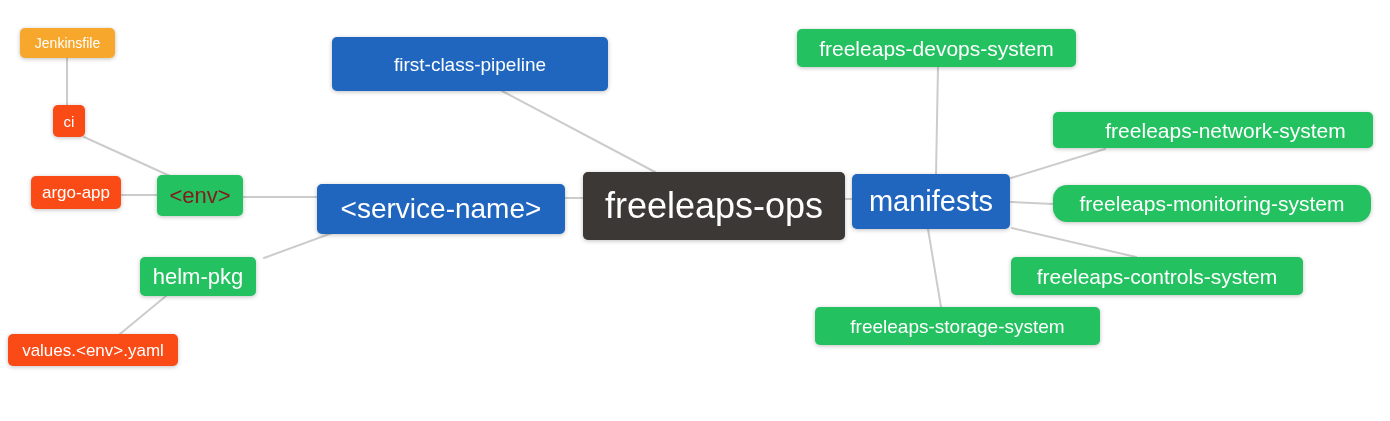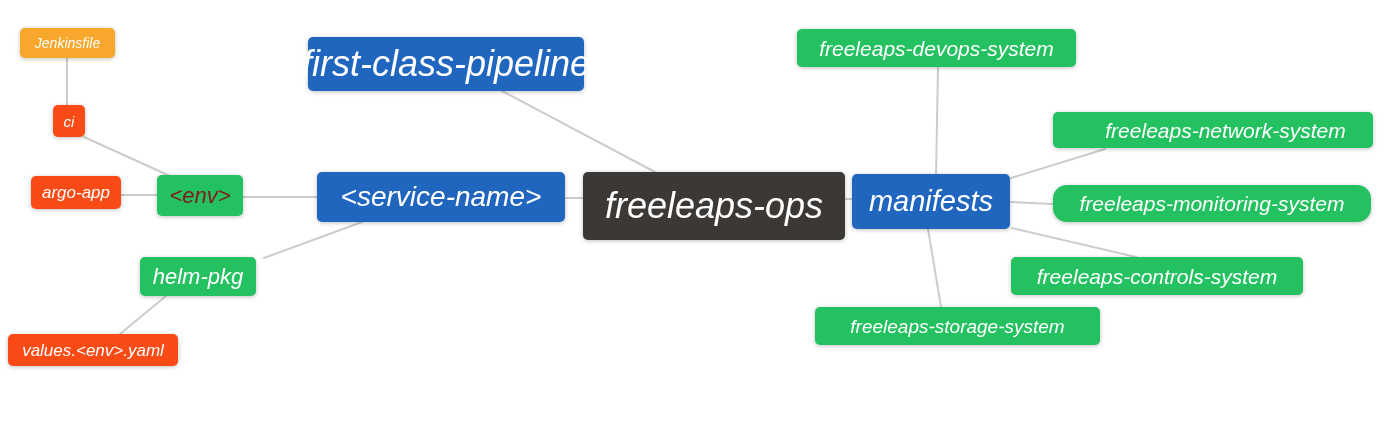--- a/index.html
+++ b/index.html
@@ -7,21 +7,20 @@
     padding: 0;
     background: #ffffff;
   }
   #canvas {
     position: relative;
     width: 1390px;
     height: 421px;
     background: #ffffff;
     overflow: hidden;
     font-family: "Liberation Sans", sans-serif;
-    font-style: italic;
   }
   #edges {
     position: absolute;
     left: 0; top: 0;
     width: 1390px; height: 421px;
     z-index: 0;
   }
   .node {
     position: absolute;
     z-index: 1;
@@ -43,21 +42,21 @@
   .c-orange { background: #f7a72c; }
   .c-dark   { background: #3b3835; }
 
   
   .n-jenkinsfile                 { left: 20px;   top: 28px;  width: 95px;  height: 30px; font-size: 14px; }
   .n-ci                          { left: 53px;   top: 105px; width: 32px;  height: 32px; font-size: 15px; }
   .n-argo-app                    { left: 31px;   top: 176px; width: 90px;  height: 33px; font-size: 17px; }
   .n-env                         { left: 157px;  top: 175px; width: 86px;  height: 41px; font-size: 22px; }
   .n-helm-pkg                    { left: 140px;  top: 257px; width: 116px; height: 39px; font-size: 22px; }
   .n-values-env-yaml             { left: 8px;    top: 334px; width: 170px; height: 32px; font-size: 17px; }
-  .n-first-class-pipeline        { left: 308px;  top: 37px;  width: 276px; height: 54px; font-size: 36px; text-align: center; }
+  .n-first-class-pipeline        { left: 332px;  top: 37px;  width: 276px; height: 54px; font-size: 19px; text-align: center; }
   .n-service-name                { left: 317px;  top: 172px; width: 248px; height: 50px; font-size: 28px; }
   .n-freeleaps-ops               { left: 583px;  top: 172px; width: 262px; height: 68px; font-size: 36px; }
   .n-manifests                   { left: 852px;  top: 174px; width: 158px; height: 55px; font-size: 29px; }
   .n-freeleaps-devops-system     { left: 797px;  top: 29px;  width: 279px; height: 38px; font-size: 21px; }
   .n-freeleaps-network-system    { left: 1053px; top: 112px; width: 295px; height: 36px; font-size: 21px; }
   .n-freeleaps-monitoring-system { left: 1053px; top: 185px; width: 318px; height: 37px; font-size: 21px; }
   .n-freeleaps-controls-system   { left: 1011px; top: 257px; width: 292px; height: 38px; font-size: 21px; }
   .n-freeleaps-storage-system    { left: 815px;  top: 307px; width: 285px; height: 38px; font-size: 19px; }
 </style>
 </head>
@@ -89,21 +88,21 @@
   <div class="node c-red n-argo-app" style="background: rgb(250, 74, 21); color: rgb(255, 255, 255);">argo-app</div>
 
   <div class="node c-green n-env" style="background: rgb(36, 193, 97); color: #7f1d1d;">&lt;env&gt;</div>
 
   <div class="node c-green n-helm-pkg" style="background: rgb(36, 193, 97); color: rgb(255, 255, 255);">helm-pkg</div>
 
   <div class="node c-red n-values-env-yaml" style="background: rgb(250, 74, 21); color: rgb(255, 255, 255);">values.&lt;env&gt;.yaml</div>
 
   <div class="node c-blue n-first-class-pipeline" style="background: rgb(32, 102, 191); color: rgb(255, 255, 255);">first-class-pipeline</div>
 
-  <div class="node c-blue n-service-name" style="background: rgb(32, 102, 191); color: rgb(255, 255, 255);">&lt;service-name&gt;</div>
+  <div class="node c-blue n-service-name" style="background: rgb(32, 102, 191); color: rgb(255, 255, 255); margin-top: 12px;">&lt;service-name&gt;</div>
 
   <div class="node c-dark n-freeleaps-ops" style="background: rgb(59, 56, 53); color: rgb(255, 255, 255);">freeleaps-ops</div>
 
   <div class="node c-blue n-manifests" style="background: rgb(32, 102, 191); color: rgb(255, 255, 255);">manifests</div>
 
   <div class="node c-green n-freeleaps-devops-system" style="background: rgb(36, 193, 97); color: rgb(255, 255, 255);">freeleaps-devops-system</div>
 
   <div class="node c-green n-freeleaps-network-system" style="background: rgb(36, 193, 97); color: rgb(255, 255, 255); padding-left: 25px;">freeleaps-network-system</div>
 
   <div class="node c-green n-freeleaps-monitoring-system" style="background: rgb(36, 193, 97); color: rgb(255, 255, 255); border-radius: 14px;">freeleaps-monitoring-system</div>

